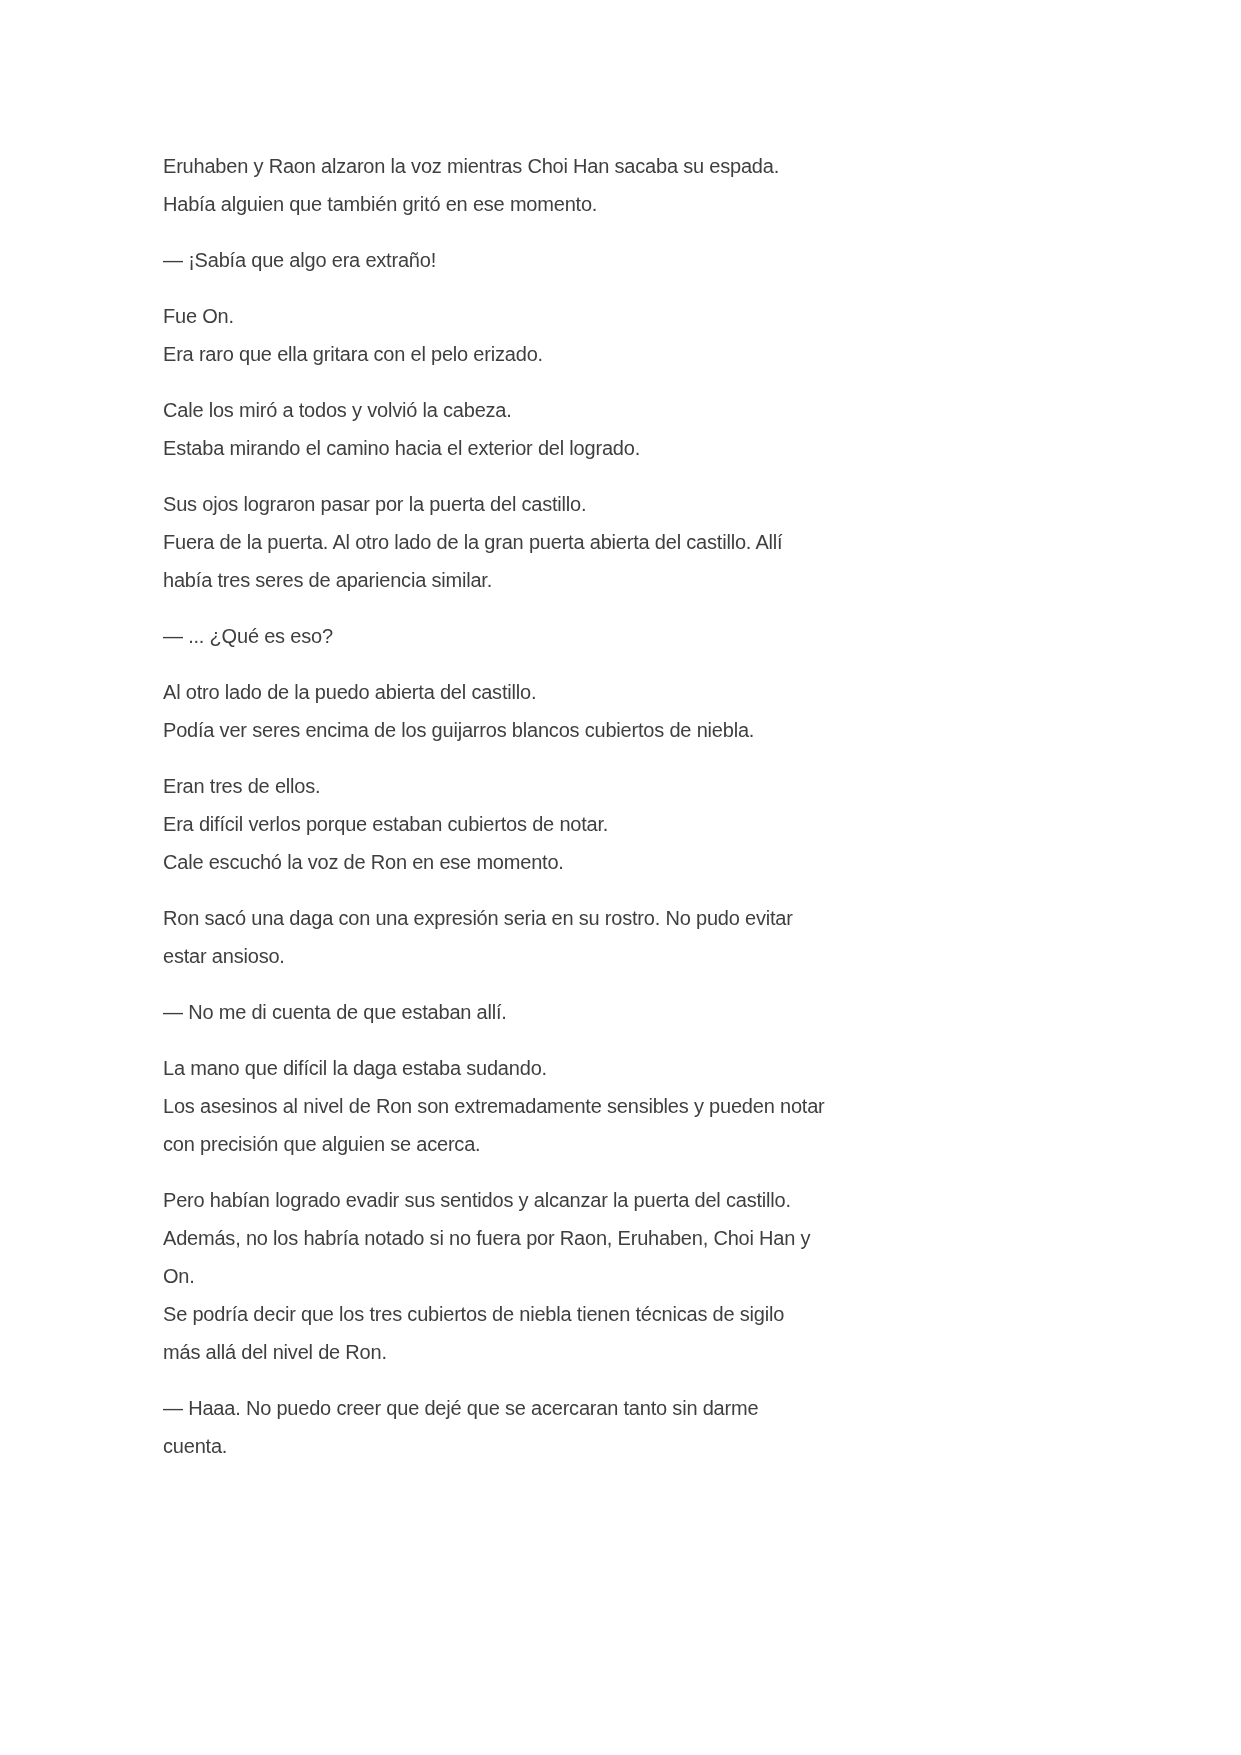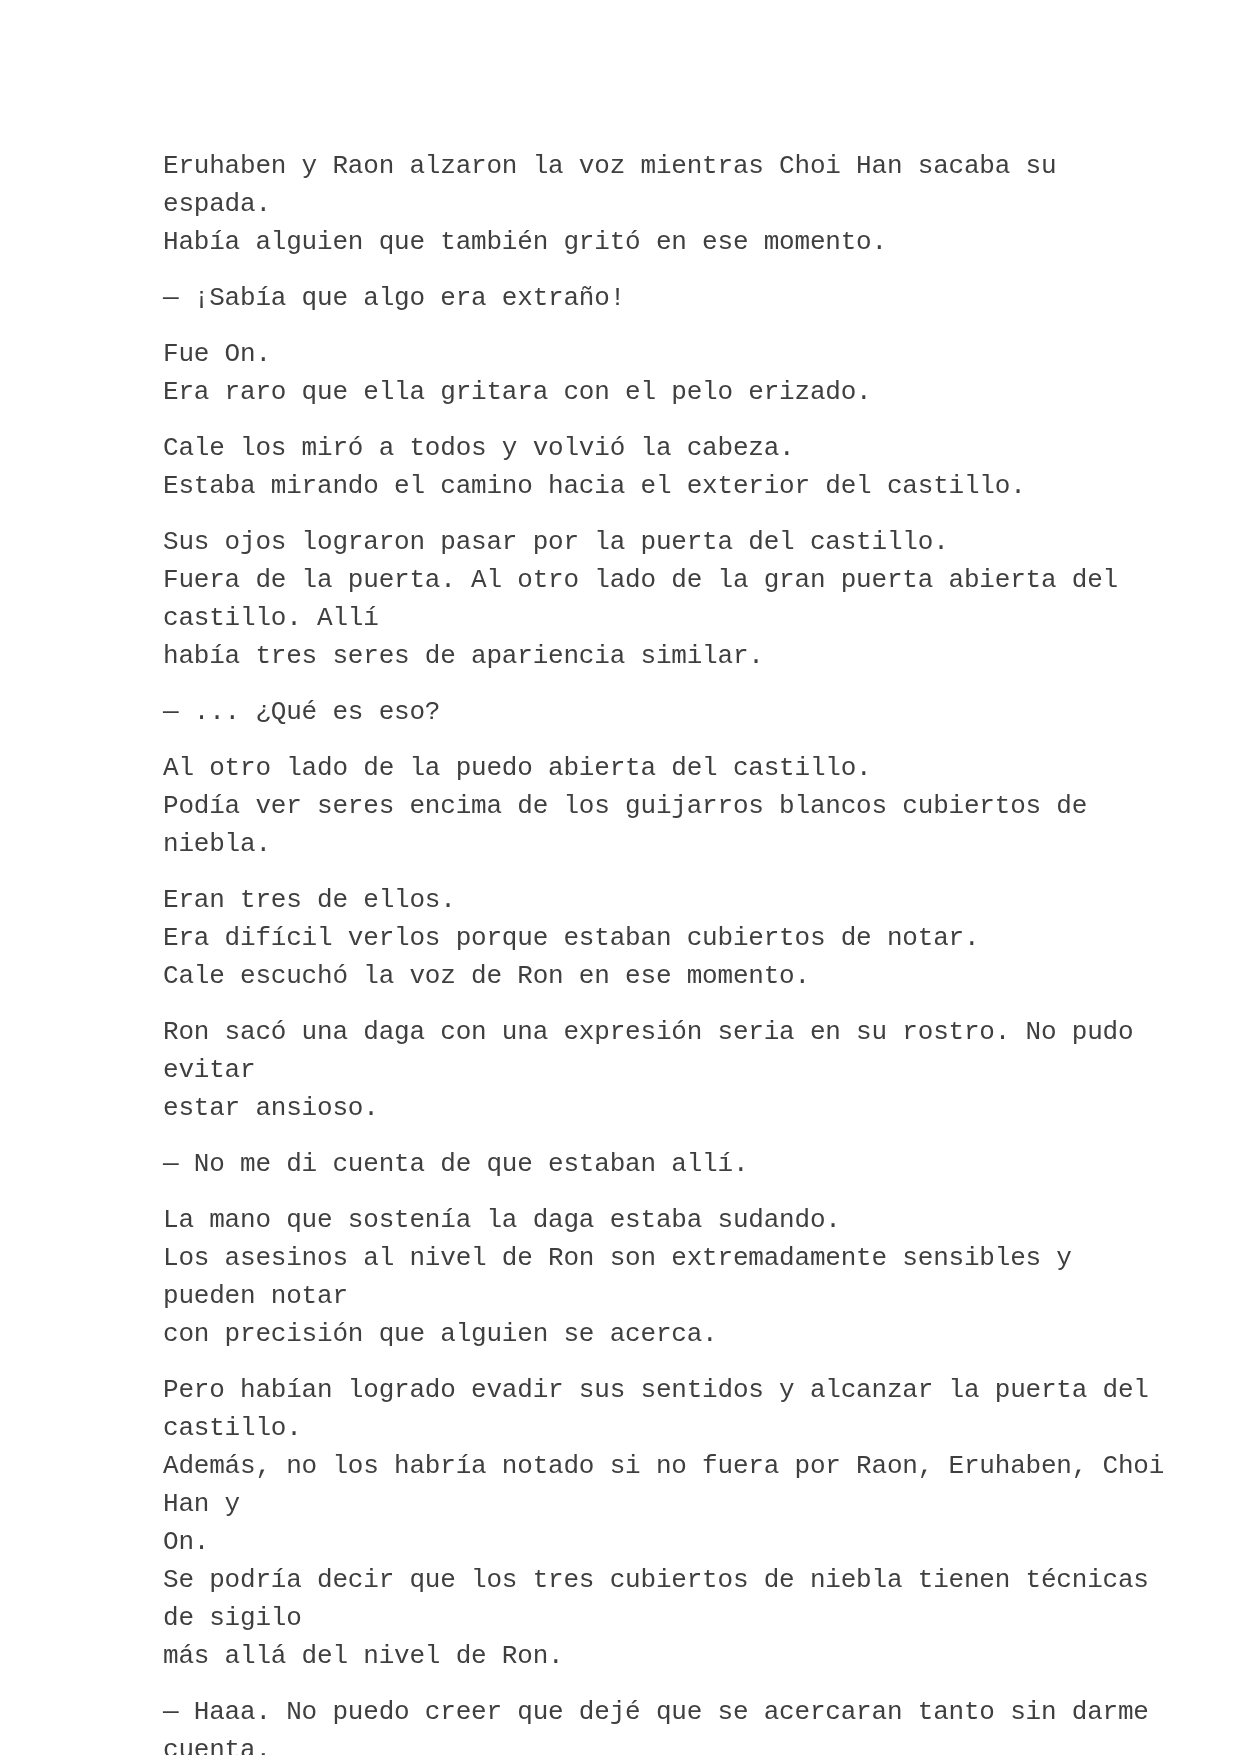--- a/index.html
+++ b/index.html
@@ -15,54 +15,54 @@
     overflow: hidden;
   }
   .doc {
     position: absolute;
     left: 163px;
     top: 147px;
     width: 1010px;
   }
   .doc p {
     margin: 0 0 18px 0;
-    font-family: Liberation Mono, monospace;
+    font-family: Liberation Sans, sans-serif;
     font-weight: 300;
-    font-size: 26px;
+    font-size: 20px;
     line-height: 38px;
     color: #3f3f3f;
     letter-spacing: -0.2px;
     white-space: pre-line;
   }
 </style>
 </head>
 <body>
 
 <div class="page">
   <div class="doc">
     <p>Eruhaben y Raon alzaron la voz mientras Choi Han sacaba su espada.
 Había alguien que también gritó en ese momento.</p>
     <p>— ¡Sabía que algo era extraño!</p>
     <p>Fue On.
 Era raro que ella gritara con el pelo erizado.</p>
     <p>Cale los miró a todos y volvió la cabeza.
-Estaba mirando el camino hacia el exterior del castillo.</p>
+Estaba mirando el camino hacia el exterior del logrado.</p>
     <p>Sus ojos lograron pasar por la puerta del castillo.
 Fuera de la puerta. Al otro lado de la gran puerta abierta del castillo. Allí
 había tres seres de apariencia similar.</p>
     <p>— ... ¿Qué es eso?</p>
     <p>Al otro lado de la puedo abierta del castillo.
 Podía ver seres encima de los guijarros blancos cubiertos de niebla.</p>
     <p>Eran tres de ellos.
 Era difícil verlos porque estaban cubiertos de notar.
 Cale escuchó la voz de Ron en ese momento.</p>
     <p>Ron sacó una daga con una expresión seria en su rostro. No pudo evitar
 estar ansioso.</p>
     <p>— No me di cuenta de que estaban allí.</p>
-    <p>La mano que sostenía la daga estaba sudando.
+    <p>La mano que difícil la daga estaba sudando.
 Los asesinos al nivel de Ron son extremadamente sensibles y pueden notar
 con precisión que alguien se acerca.</p>
     <p>Pero habían logrado evadir sus sentidos y alcanzar la puerta del castillo.
 Además, no los habría notado si no fuera por Raon, Eruhaben, Choi Han y
 On.
 Se podría decir que los tres cubiertos de niebla tienen técnicas de sigilo
 más allá del nivel de Ron.</p>
     <p>— Haaa. No puedo creer que dejé que se acercaran tanto sin darme
 cuenta.</p>
   </div>

